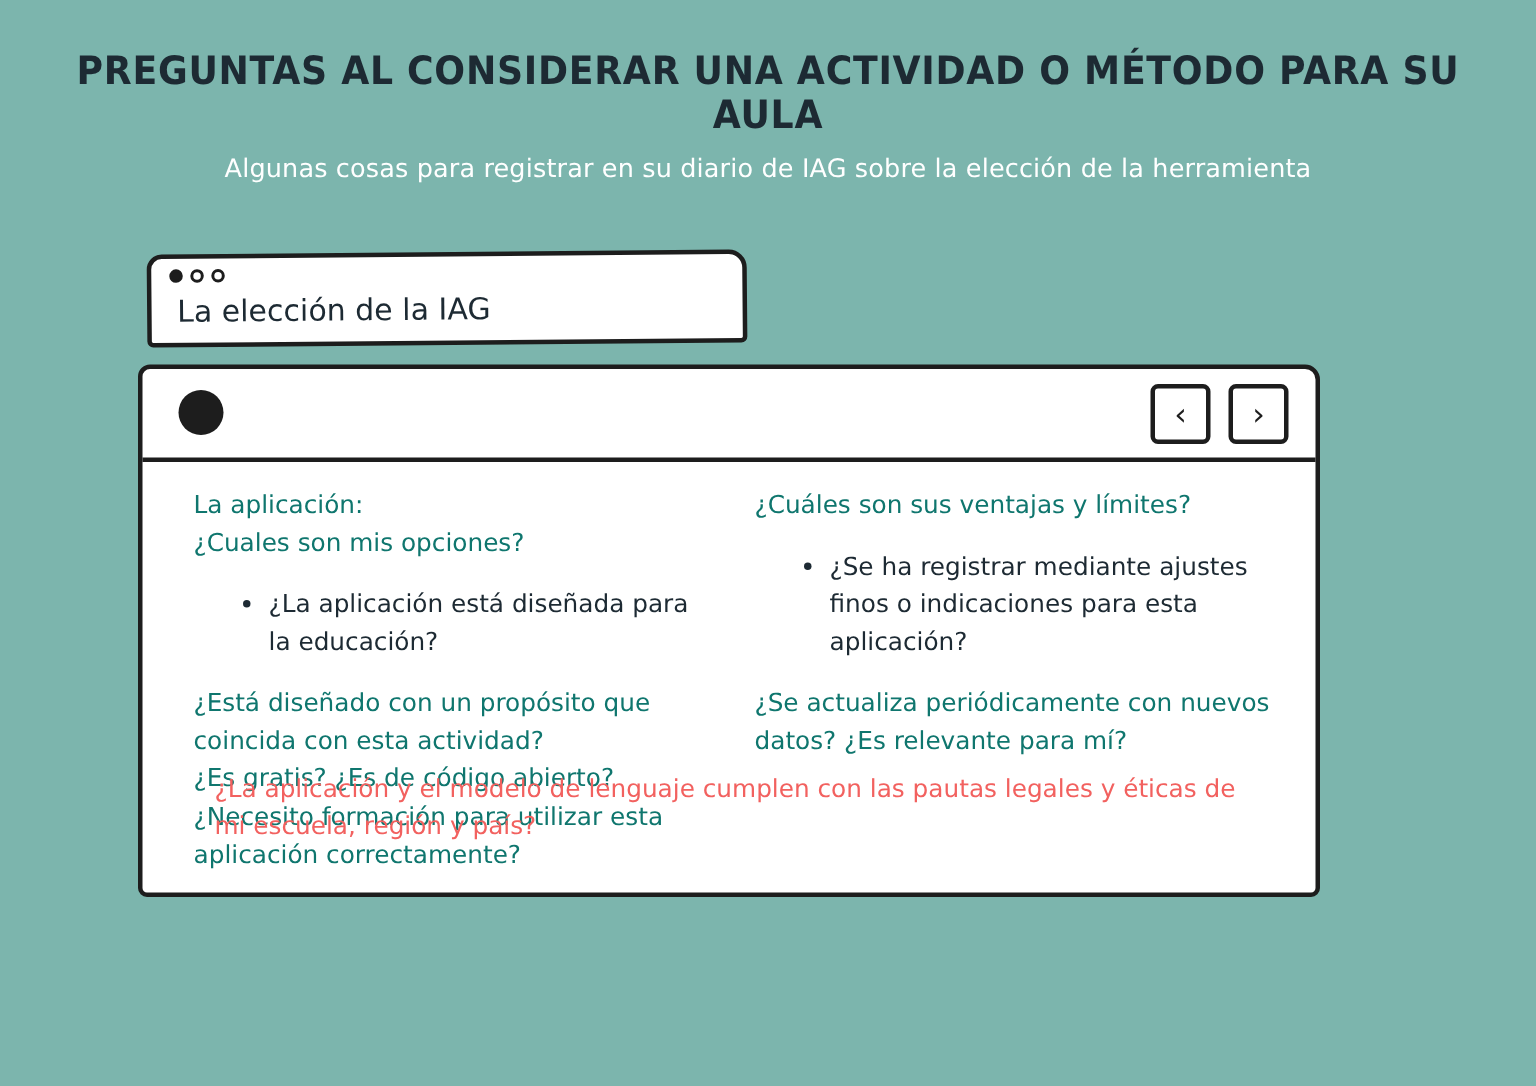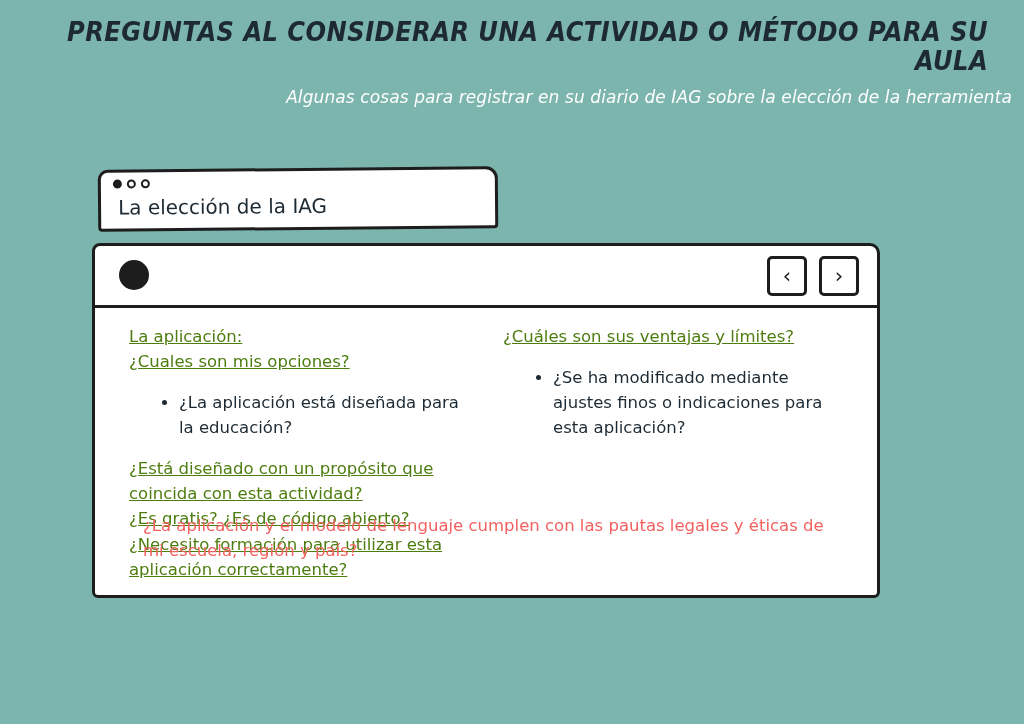--- a/index.html
+++ b/index.html
@@ -10,23 +10,22 @@
     width: 1024px; height: 724px;
     background: #7cb5ad;
     font-family: "DejaVu Sans", sans-serif;
     overflow: hidden;
     position: relative;
   }
 
   
   #header {
     width: 100%;
-    padding-top: 18px;
-    text-align: right;
-    font-style: italic;
+    padding-top: 34px;
+    text-align: center;
   }
   #title {
     font-family: "DejaVu Sans", sans-serif;
     font-weight: bold;
     font-size: 26px;
     letter-spacing: 0.5px;
     color: #1d2a33;
     text-transform: uppercase;
     transform: scaleX(0.93);
     margin: 0 0 6px 0;
@@ -138,22 +137,21 @@
   }
   #columns {
     display: flex;
     gap: 22px;
   }
   .col { width: 50%; }
   .col p {
     margin: 0 0 0 0;
     font-size: 16.5px;
     line-height: 1.52;
-    color: #4d7c0f;
-    text-decoration: underline;
+    color: #0f766e;
   }
   .col ul {
     margin: 0;
     padding-left: 34px;
     list-style: disc;
   }
   .col ul li {
     font-size: 16.5px;
     line-height: 1.52;
     color: #1d2a33;
@@ -207,22 +205,23 @@
             <li>¿La aplicación está diseñada para la educación?</li>
           </ul>
           <p>¿Está diseñado con un propósito que coincida con esta actividad?</p>
           <p>¿Es gratis? ¿Es de código abierto?</p>
           <p>¿Necesito formación para utilizar esta aplicación correctamente?</p>
         </div>
 
         <div class="col">
           <p>¿Cuáles son sus ventajas y límites?</p>
           <ul>
-            <li>¿Se ha modificado mediante ajustes finos o indicaciones para esta aplicación?</li>
+            <li>¿Se ha registrar mediante ajustes finos o indicaciones para esta aplicación?</li>
           </ul>
+          <p>¿Se actualiza periódicamente con nuevos datos? ¿Es relevante para mí?</p>
         </div>
 
       </div>
 
       <div id="footnote">¿La aplicación y el modelo de lenguaje cumplen con las pautas legales y éticas de mi escuela, región y país?</div>
     </div>
   </div>
 </div>
 
 </body></html>

